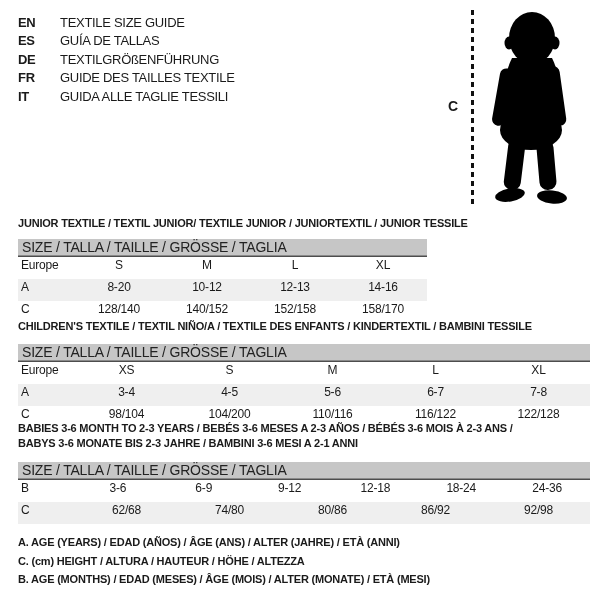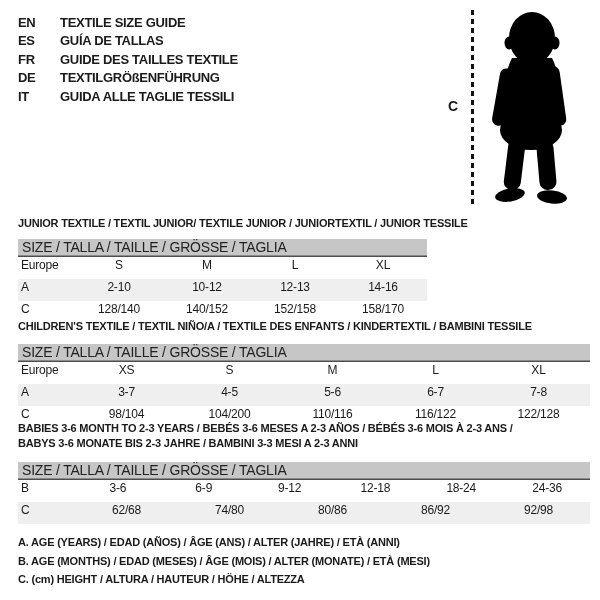--- a/index.html
+++ b/index.html
@@ -6,21 +6,21 @@
   body{width:600px;height:600px;overflow:hidden;}
   .page{
     position:relative;width:600px;height:600px;background:#ffffff;
     font-family:"Liberation Sans","DejaVu Sans",sans-serif;color:#1a1a1a;
   }
 
   
   .lang-block{position:absolute;left:18px;top:13px;}
   .lang-row{display:flex;height:18.5px;align-items:center;}
   .lang-code{width:42px;font-weight:bold;font-size:13px;letter-spacing:-0.3px;}
-  .lang-text{font-weight:bold;font-size:13px;letter-spacing:-0.3px;white-space:nowrap;}
+  .lang-text{font-weight:normal;font-size:13px;letter-spacing:-0.3px;white-space:nowrap;}
 
   
   .dash-line{
     position:absolute;left:471px;top:10px;width:3px;height:196px;
     background:repeating-linear-gradient(to bottom,#111 0px,#111 5px,transparent 5px,transparent 9px);
   }
   .measure-label{position:absolute;left:448px;top:98px;font-weight:bold;font-size:14px;}
   .silhouette{position:absolute;left:484px;top:8px;}
 
   
@@ -60,26 +60,26 @@
   <div class="lang-block">
     <div class="lang-row">
       <span class="lang-code">EN</span>
       <span class="lang-text">TEXTILE SIZE GUIDE</span>
     </div>
     <div class="lang-row">
       <span class="lang-code">ES</span>
       <span class="lang-text">GUÍA DE TALLAS</span>
     </div>
     <div class="lang-row">
+      <span class="lang-code">DE</span>
+      <span class="lang-text">TEXTILGRÖßENFÜHRUNG</span>
+    </div>
+    <div class="lang-row">
       <span class="lang-code">FR</span>
       <span class="lang-text">GUIDE DES TAILLES TEXTILE</span>
-    </div>
-    <div class="lang-row">
-      <span class="lang-code">DE</span>
-      <span class="lang-text">TEXTILGRÖßENFÜHRUNG</span>
     </div>
     <div class="lang-row">
       <span class="lang-code">IT</span>
       <span class="lang-text">GUIDA ALLE TAGLIE TESSILI</span>
     </div>
   </div>
 
   <div class="dash-line"></div>
   <div class="measure-label">C</div>
   <svg class="silhouette" width="92" height="200" viewBox="0 0 92 200" xmlns="http://www.w3.org/2000/svg">
@@ -104,21 +104,21 @@
     <div class="tbl">
       <div class="trow">
         <span class="c-label">Europe</span>
         <span class="c-val">S</span>
         <span class="c-val">M</span>
         <span class="c-val">L</span>
         <span class="c-val">XL</span>
       </div>
       <div class="trow">
         <span class="c-label">A</span>
-        <span class="c-val">2-10</span>
+        <span class="c-val">8-20</span>
         <span class="c-val">10-12</span>
         <span class="c-val">12-13</span>
         <span class="c-val">14-16</span>
       </div>
       <div class="trow">
         <span class="c-label">C</span>
         <span class="c-val">128/140</span>
         <span class="c-val">140/152</span>
         <span class="c-val">152/158</span>
         <span class="c-val">158/170</span>
@@ -133,41 +133,41 @@
       <div class="trow">
         <span class="c-label">Europe</span>
         <span class="c-val">XS</span>
         <span class="c-val">S</span>
         <span class="c-val">M</span>
         <span class="c-val">L</span>
         <span class="c-val">XL</span>
       </div>
       <div class="trow">
         <span class="c-label">A</span>
-        <span class="c-val">3-7</span>
+        <span class="c-val">3-4</span>
         <span class="c-val">4-5</span>
         <span class="c-val">5-6</span>
         <span class="c-val">6-7</span>
         <span class="c-val">7-8</span>
       </div>
       <div class="trow">
         <span class="c-label">C</span>
         <span class="c-val">98/104</span>
         <span class="c-val">104/200</span>
         <span class="c-val">110/116</span>
         <span class="c-val">116/122</span>
         <span class="c-val">122/128</span>
       </div>
     </div>
   </section>
 
   <section class="sec sec3">
     <h2 class="sec-title">
       <span>BABIES 3-6 MONTH TO 2-3 YEARS / BEBÉS 3-6 MESES A 2-3 AÑOS / BÉBÉS 3-6 MOIS À 2-3 ANS /</span><br>
-      <span>BABYS 3-6 MONATE BIS 2-3 JAHRE / BAMBINI 3-3 MESI A 2-3 ANNI</span>
+      <span>BABYS 3-6 MONATE BIS 2-3 JAHRE / BAMBINI 3-6 MESI A 2-1 ANNI</span>
     </h2>
     <div class="size-bar">SIZE / TALLA / TAILLE / GRÖSSE / TAGLIA</div>
     <div class="tbl">
       <div class="trow">
         <span class="c-label">B</span>
         <span class="c-val">3-6</span>
         <span class="c-val">6-9</span>
         <span class="c-val">9-12</span>
         <span class="c-val">12-18</span>
         <span class="c-val">18-24</span>
@@ -179,17 +179,17 @@
         <span class="c-val">74/80</span>
         <span class="c-val">80/86</span>
         <span class="c-val">86/92</span>
         <span class="c-val">92/98</span>
       </div>
     </div>
   </section>
 
   <footer class="notes">
     <div class="note-line">A. AGE (YEARS) / EDAD (AÑOS) / ÂGE (ANS) / ALTER (JAHRE) / ETÀ (ANNI)</div>
+    <div class="note-line">C. (cm) HEIGHT / ALTURA / HAUTEUR / HÖHE / ALTEZZA</div>
     <div class="note-line">B. AGE (MONTHS) / EDAD (MESES) / ÂGE (MOIS) / ALTER (MONATE) / ETÀ (MESI)</div>
-    <div class="note-line">C. (cm) HEIGHT / ALTURA / HAUTEUR / HÖHE / ALTEZZA</div>
   </footer>
 
 </div>
 
 </body></html>

